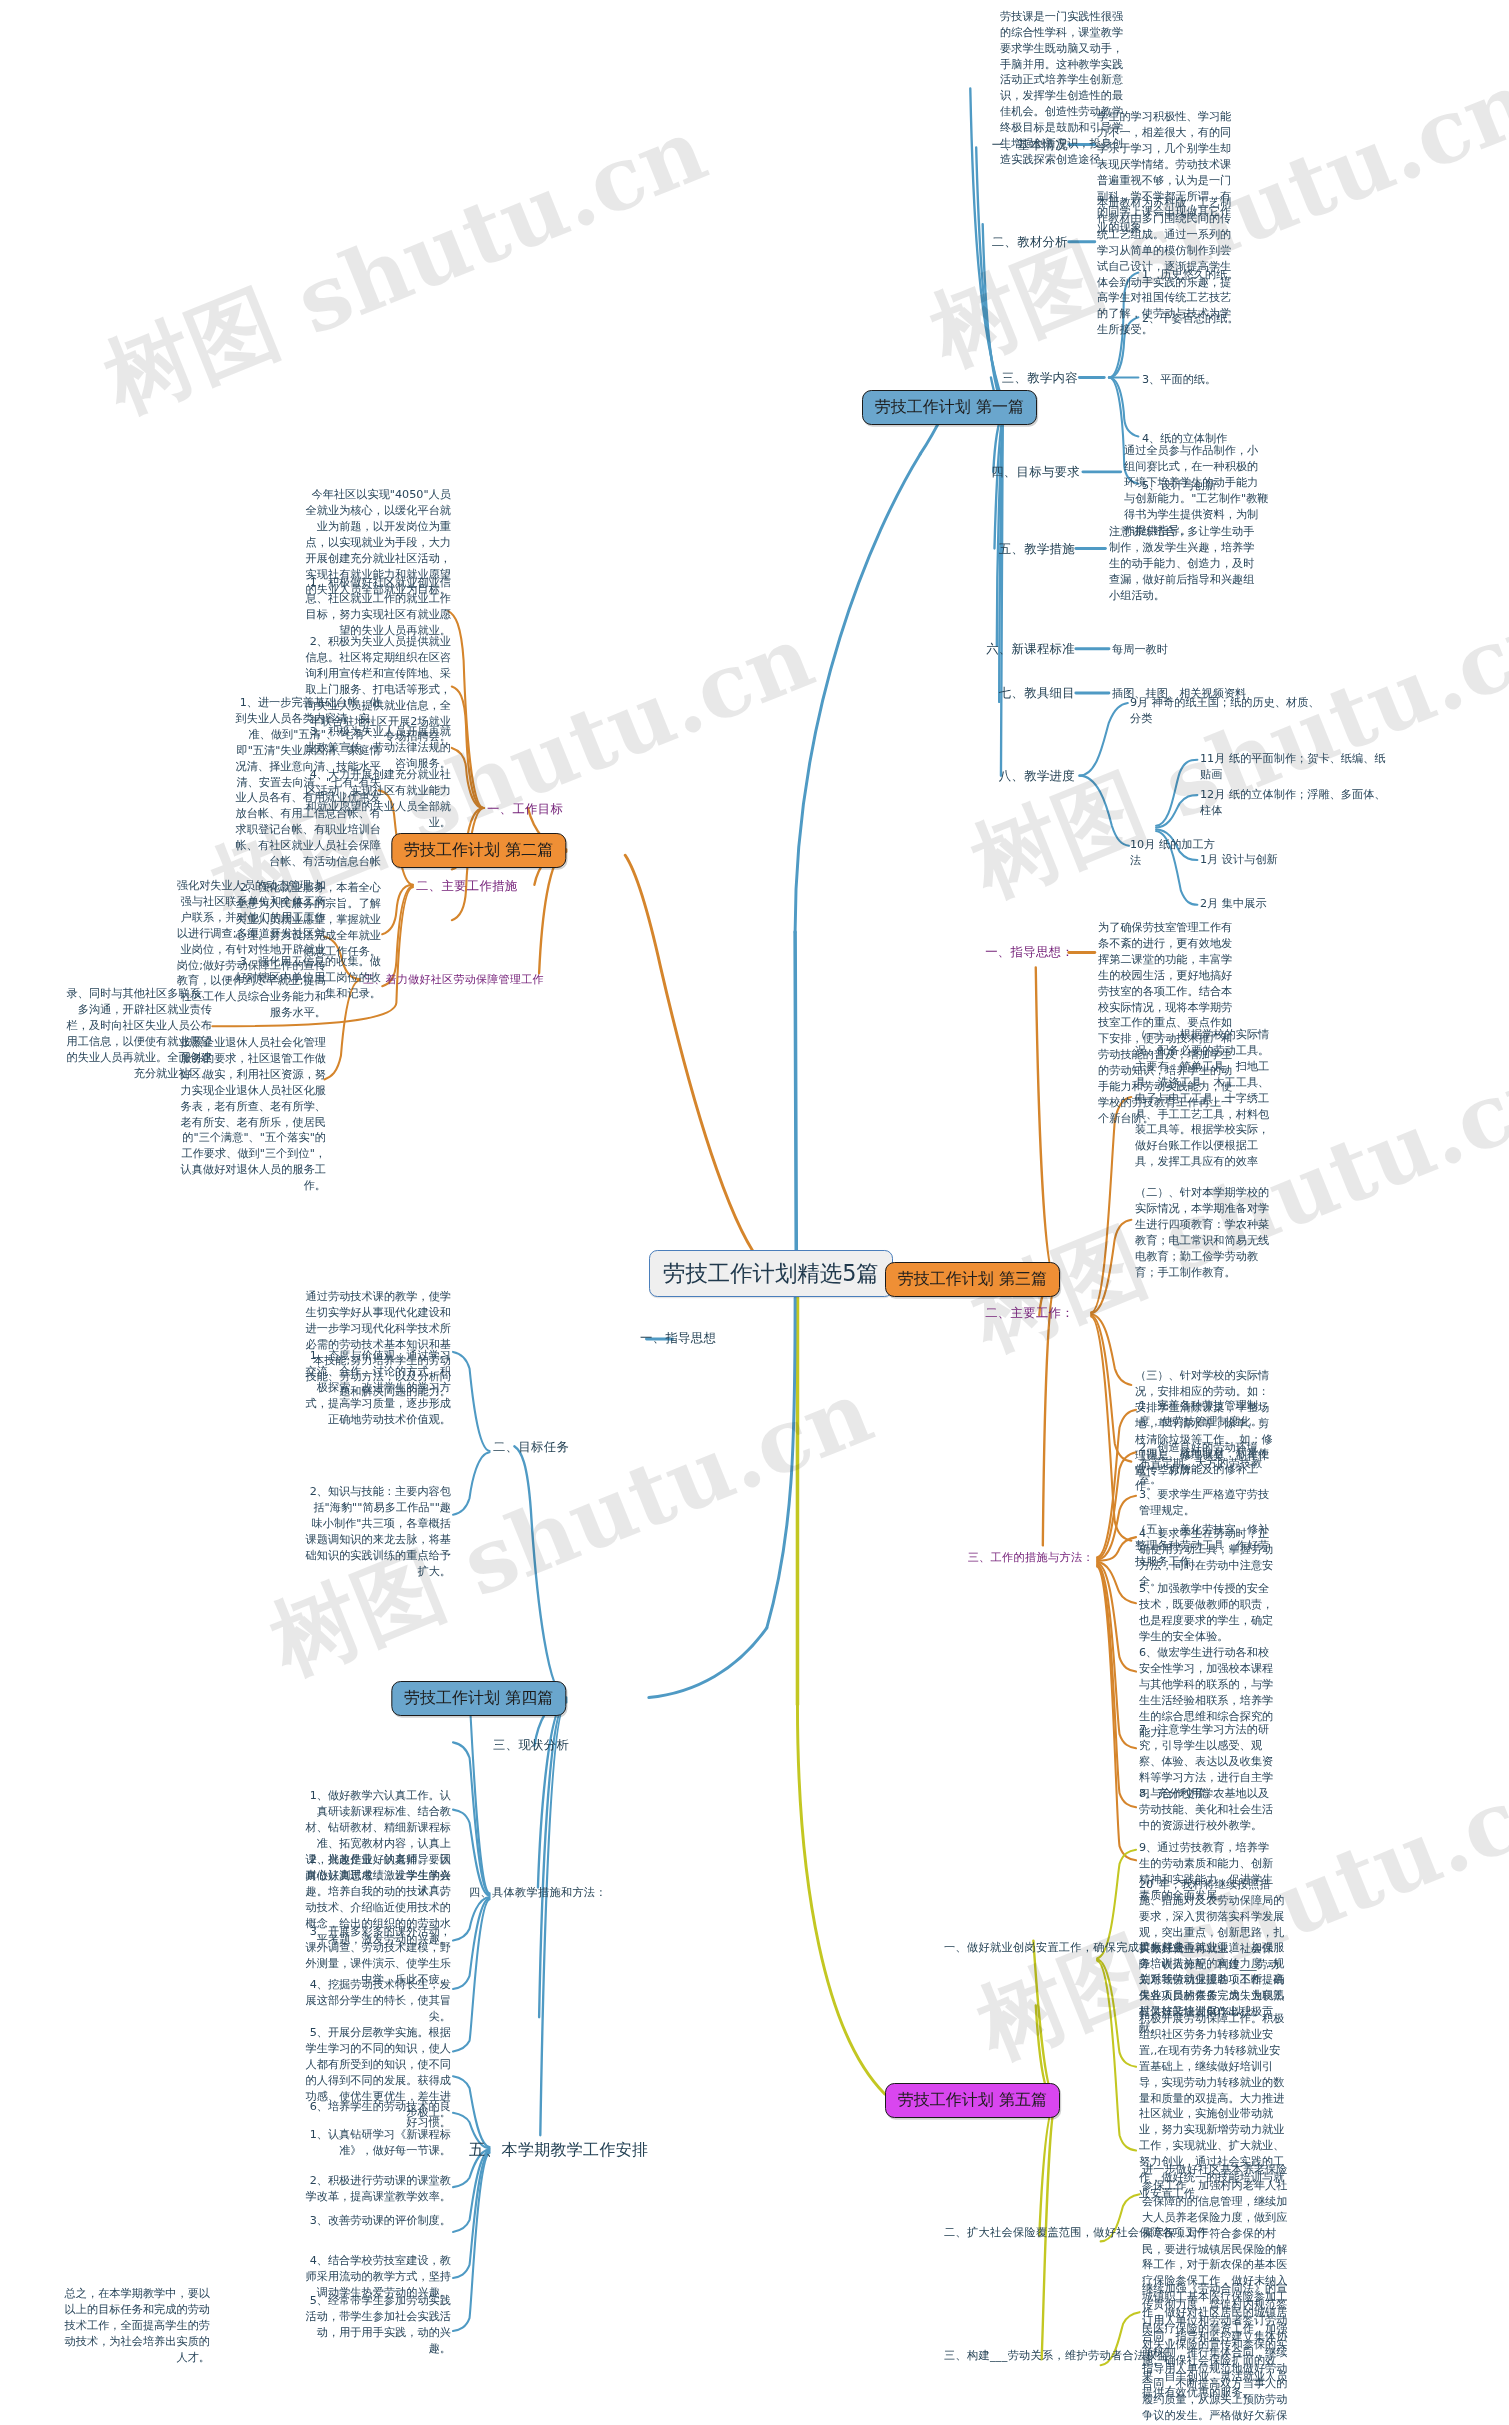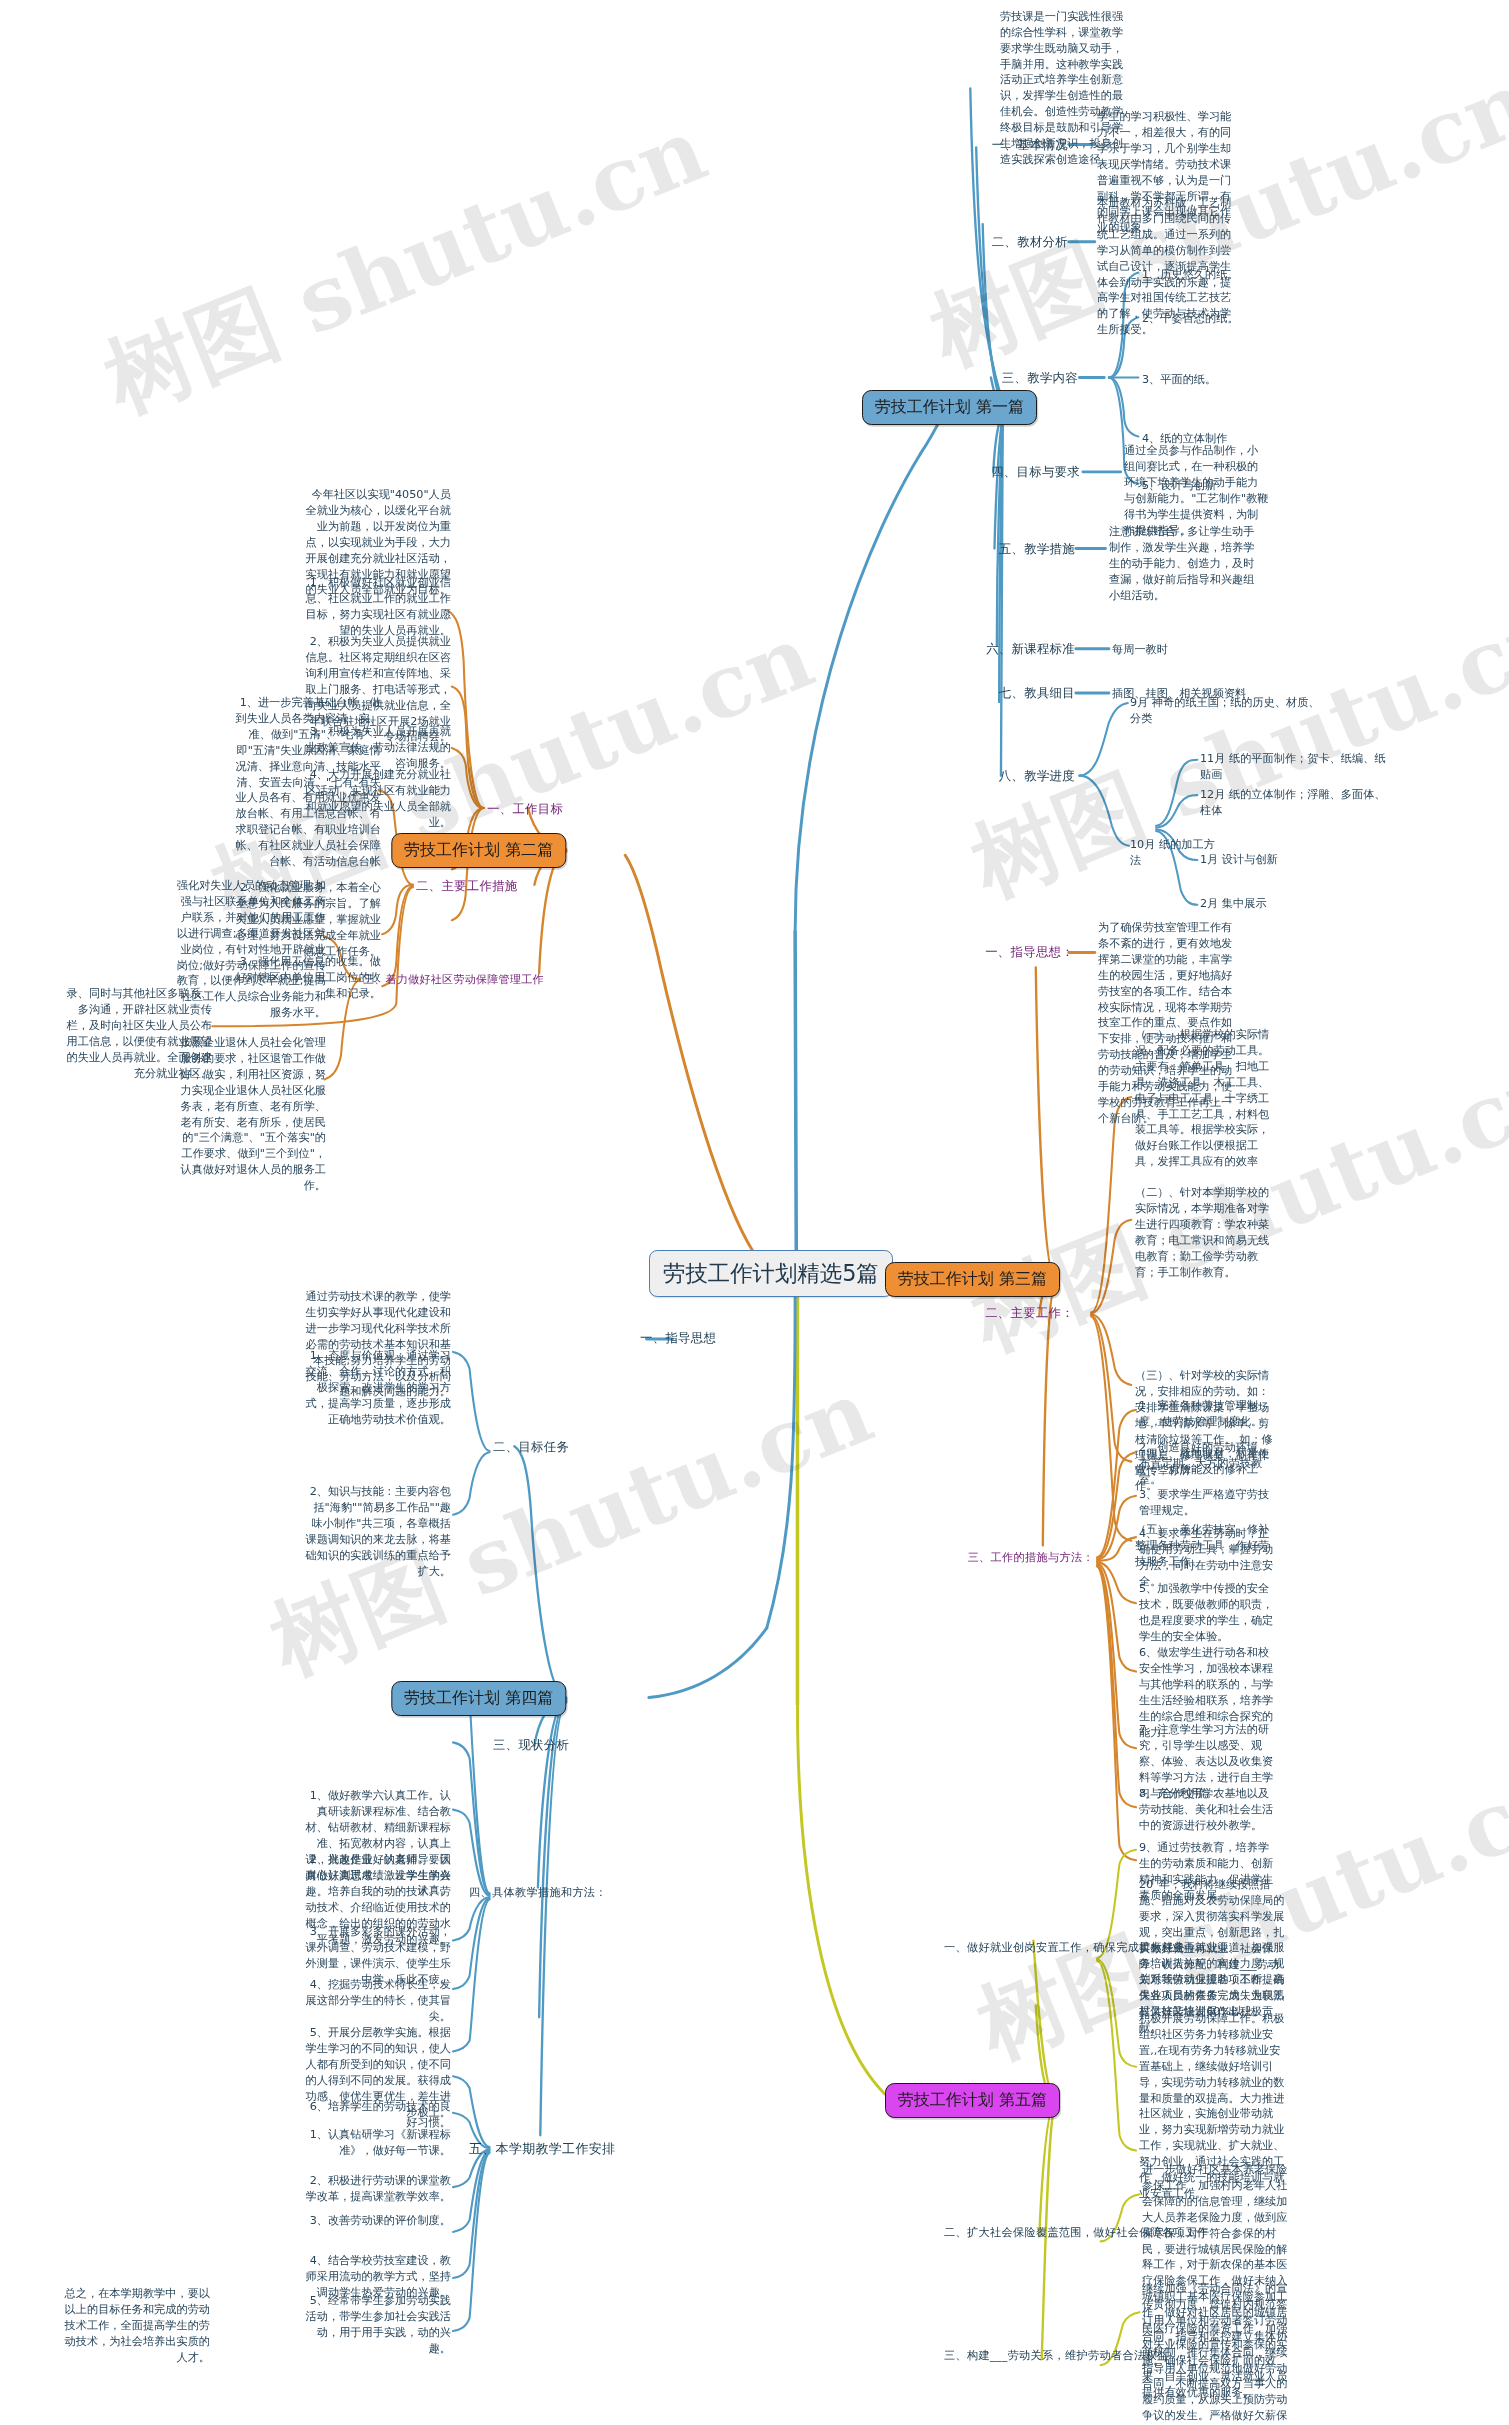--- a/index.html
+++ b/index.html
@@ -286,21 +286,21 @@
   <div class="node leaf" style="left:1139px;top:1722px;width:139px;">7、注意学生学习方法的研究，引导学生以感受、观察、体验、表达以及收集资料等学习方法，进行自主学习与合作交流。</div>
   <div class="node leaf" style="left:1139px;top:1786px;width:139px;">8、充分利用学农基地以及劳动技能、美化和社会生活中的资源进行校外教学。</div>
   <div class="node leaf" style="left:1139px;top:1840px;width:139px;">9、通过劳技教育，培养学生的劳动素质和能力、创新精神和实践能力，促进学生素质的全面发展。</div>
 
   <div class="node branch blue" style="left:566px;top:1681px;transform:translateX(-100%);">劳技工作计划 第四篇</div>
 
   <div class="node topic tright" style="left:640px;top:1330px;width:118px;">一、指导思想</div>
   <div class="node topic tright" style="left:493px;top:1439px;width:118px;">二、目标任务</div>
   <div class="node topic tright" style="left:493px;top:1737px;width:118px;">三、现状分析</div>
   <div class="node topic tright" style="left:469px;top:1885px;width:142px;font-size:11.2px;">四、具体教学措施和方法：</div>
-  <div class="node topic tright" style="left:469px;top:2140px;width:142px;font-size:13px;">五、本学期教学工作安排</div>
+  <div class="node topic tright" style="left:469px;top:2140px;width:142px;font-size:16px;">五、本学期教学工作安排</div>
 
   <div class="node leaf tleft" style="left:304px;top:1289px;width:147px;">通过劳动技术课的教学，使学生切实学好从事现代化建设和进一步学习现代化科学技术所必需的劳动技术基本知识和基本技能;努力培养学生的劳动技能、劳动方法，以及分析问题和解决问题的能力。</div>
 
   <div class="node leaf tleft" style="left:304px;top:1348px;width:147px;">1、态度与价值观：通过学习交流、合作、讨论的方式，积极探索，改进学生的学习方式，提高学习质量，逐步形成正确地劳动技术价值观。</div>
   <div class="node leaf tleft" style="left:304px;top:1484px;width:147px;">2、知识与技能：主要内容包括"海豹""简易多工作品""趣味小制作"共三项，各章概括课题调知识的来龙去脉，将基础知识的实践训练的重点给予扩大。</div>
 
 
   <div class="node leaf tleft" style="left:304px;top:1788px;width:147px;">1、做好教学六认真工作。认真研读新课程标准、结合教材、钻研教材、精细新课程标准、拓宽教材内容，认真上课，批改作业，认真辅导，认真做好测试成绩，让学生学会认真。</div>
   <div class="node leaf tleft" style="left:304px;top:1852px;width:147px;">2、兴趣是最好的老师。要因耐心认真思考，激发学生的兴趣。培养自我的动的技术、劳动技术、介绍临近使用技术的概念，给出的组织的的劳动水平考题，激发劳动的兴趣。</div>
   <div class="node leaf tleft" style="left:304px;top:1924px;width:147px;">3、开展多彩多的课外活动，课外调查、劳动技术建模，野外测量，课件演示、使学生乐中学、乐此不疲。</div>

